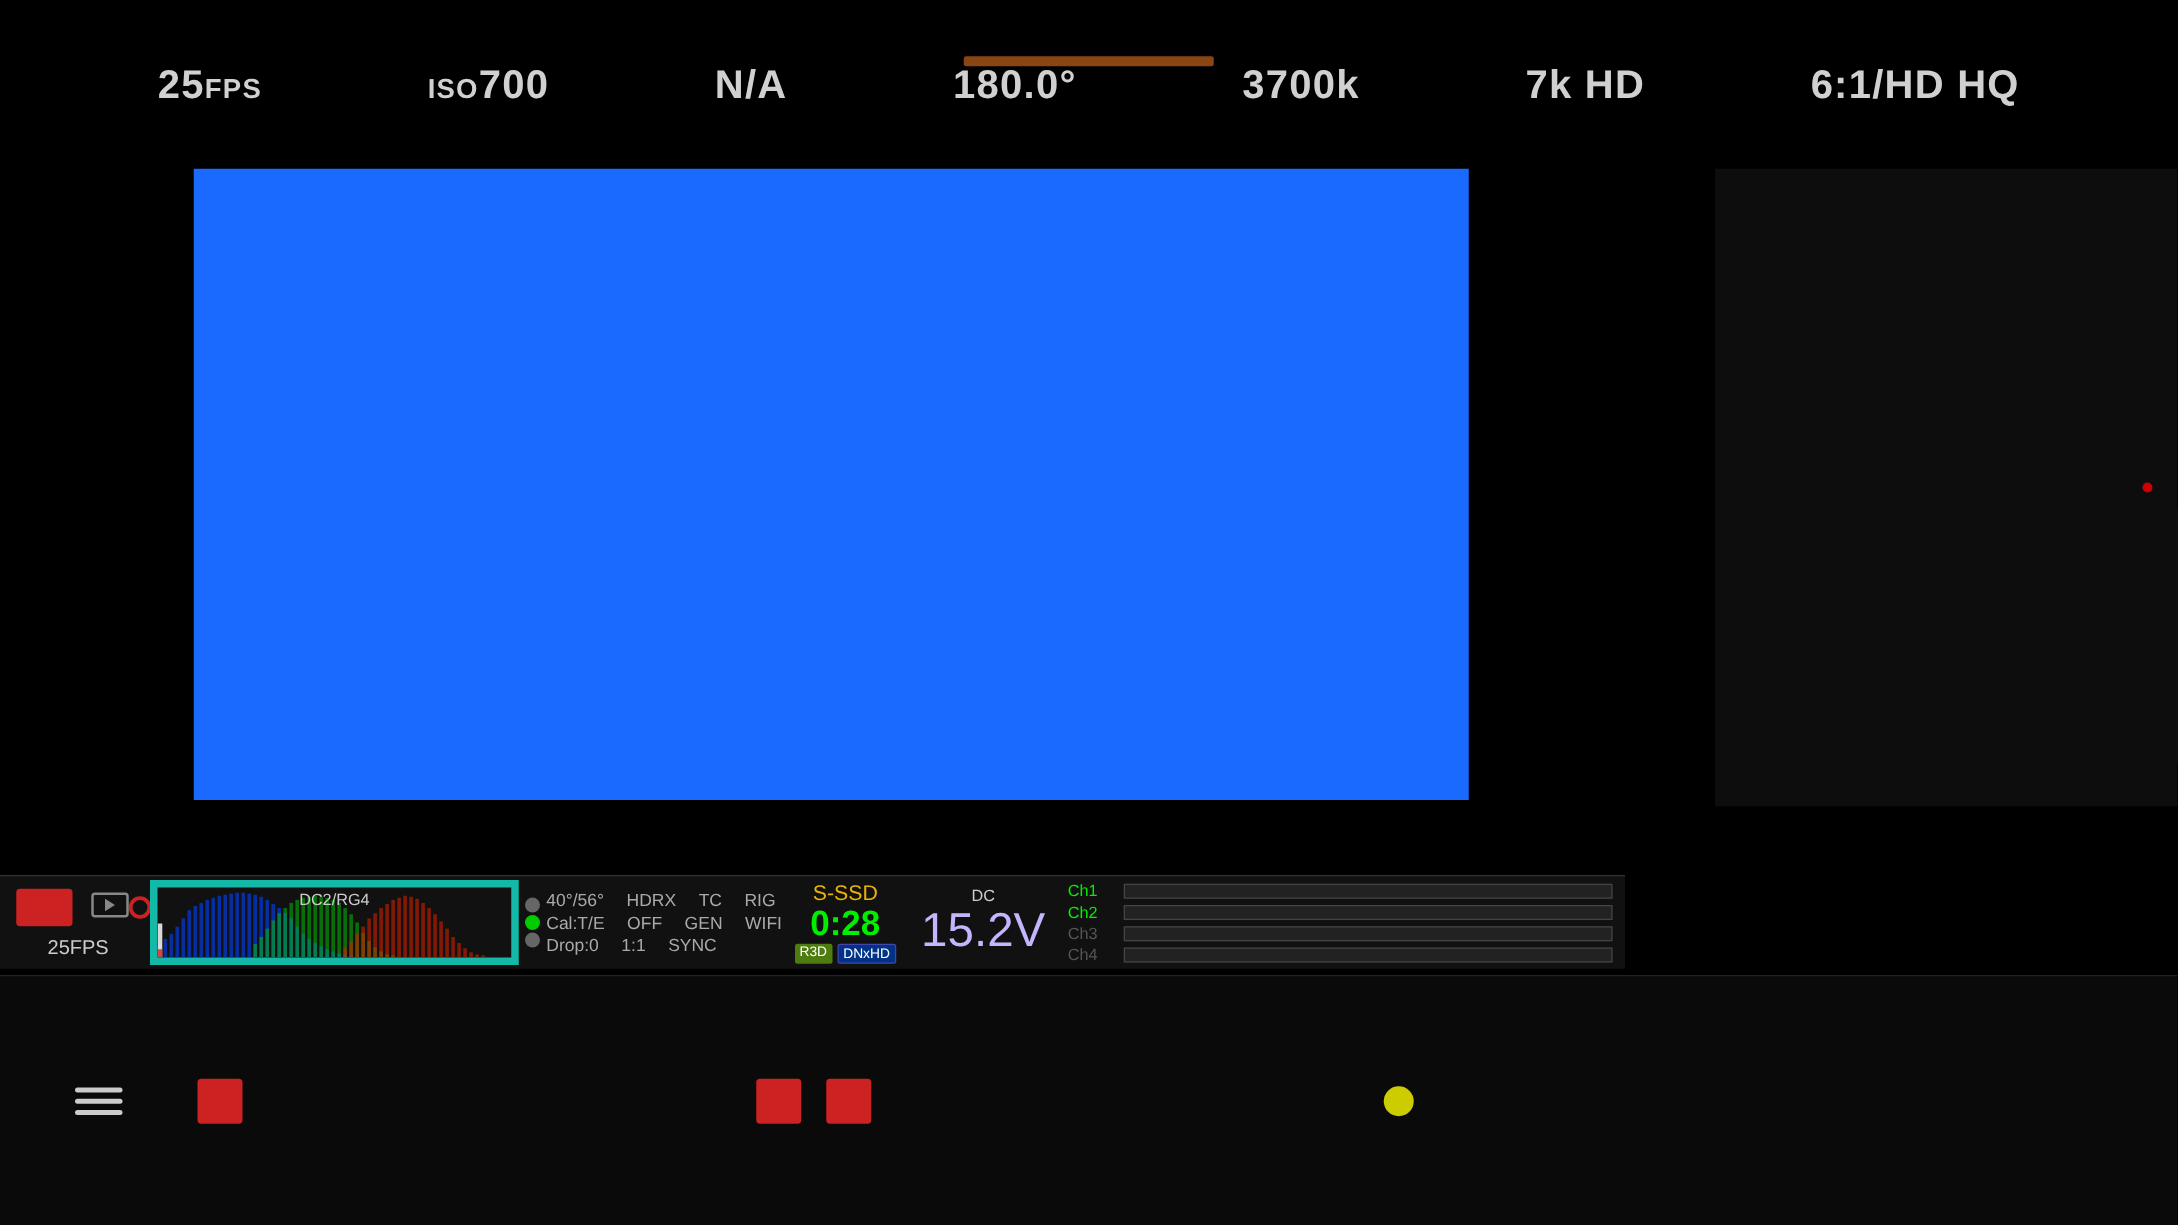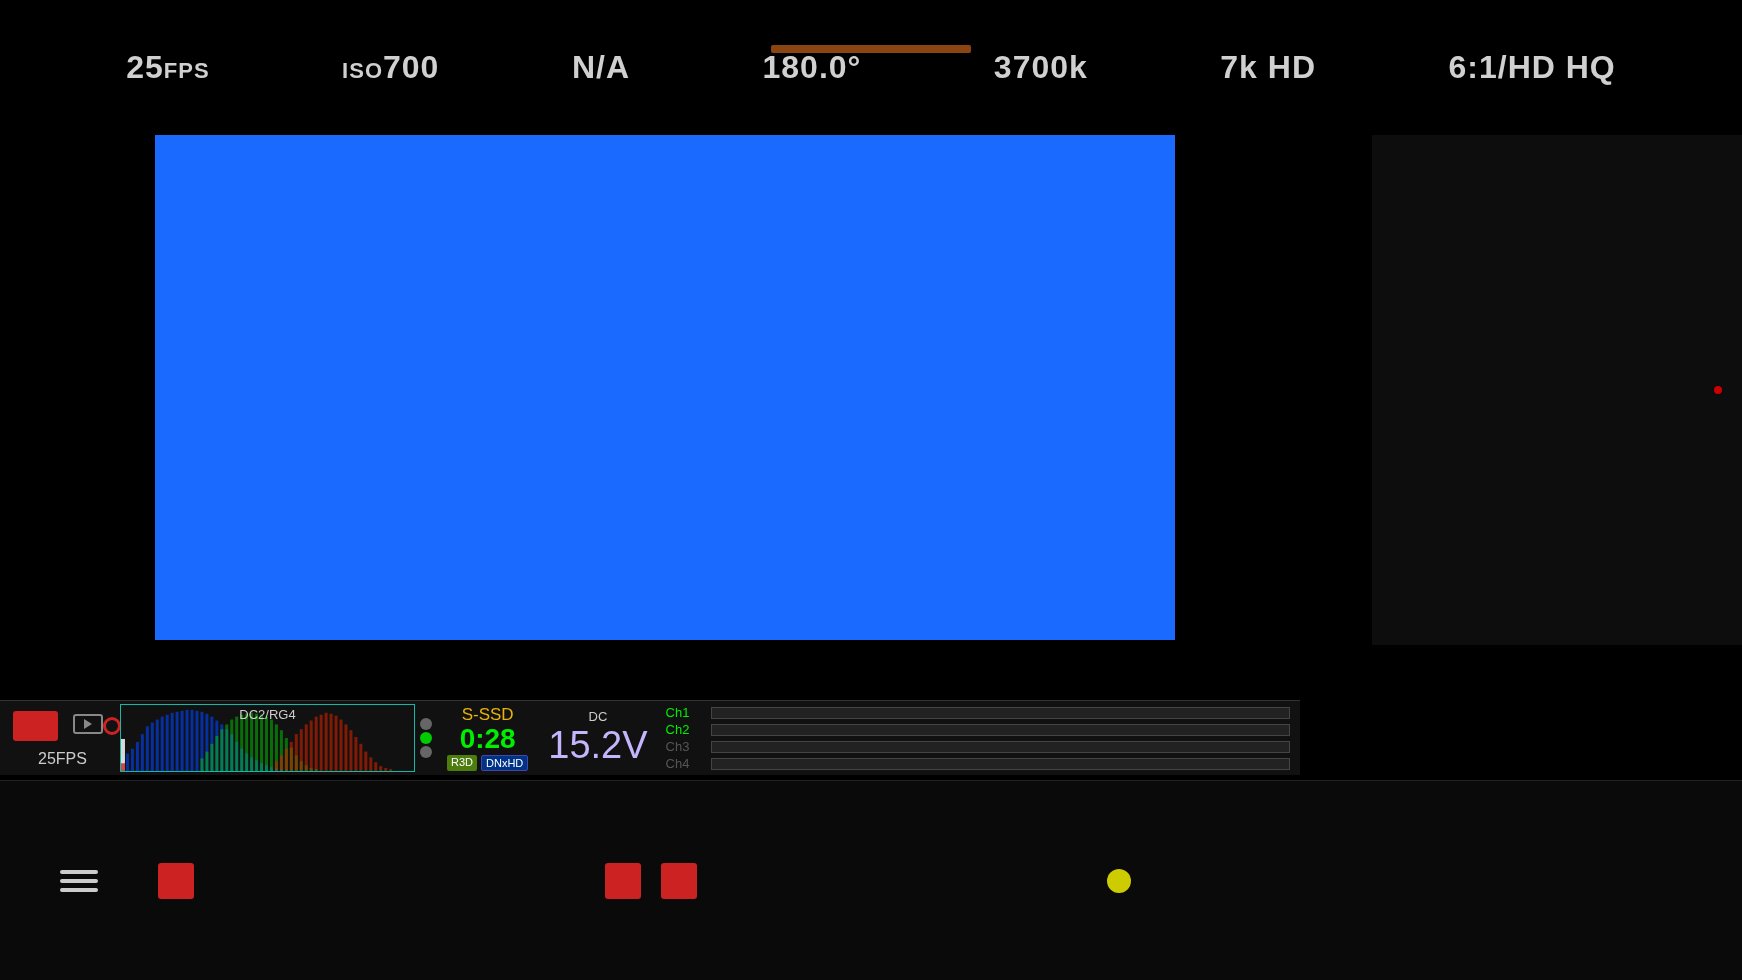--- a/index.html
+++ b/index.html
@@ -141,21 +141,21 @@
     .fps-label {
       color: #ccc;
       font-size: 16px;
       margin-top: 3px;
     }
 
     
     .histogram-section {
       width: 295px;
       height: 68px;
-      border: 1px solid #14b8a6;
+      border: 6px solid #14b8a6;
       background: #111;
       position: relative;
       flex-shrink: 0;
       overflow: hidden;
     }
 
     .histogram-title {
       position: absolute;
       top: 2px;
       left: 50%;
@@ -575,20 +575,39 @@
         <div class="status-dot gray"></div>
       </div>
       <div class="status-row">
         <div class="status-dot green"></div>
       </div>
       <div class="status-row">
         <div class="status-dot gray"></div>
       </div>
     </div>
 
+    <div class="info-section-main">
+      <div class="info-row">
+        <span class="info-label">40°/56°</span>
+        <span class="info-label">HDRX</span>
+        <span class="info-label">TC</span>
+        <span class="info-label">RIG</span>
+      </div>
+      <div class="info-row">
+        <span class="info-label">Cal:T/E</span>
+        <span class="info-label">OFF</span>
+        <span class="info-label">GEN</span>
+        <span class="info-label">WIFI</span>
+      </div>
+      <div class="info-row">
+        <span class="info-label">Drop:0</span>
+        <span class="info-label">1:1</span>
+        <span class="info-label">SYNC</span>
+      </div>
+    </div>
 
     <div class="ssd-section">
       <span class="ssd-label">S-SSD</span>
       <span class="ssd-counter">0:28</span>
       <div class="ssd-badges">
         <span class="badge">R3D</span>
         <span class="badge blue">DNxHD</span>
       </div>
     </div>
 

